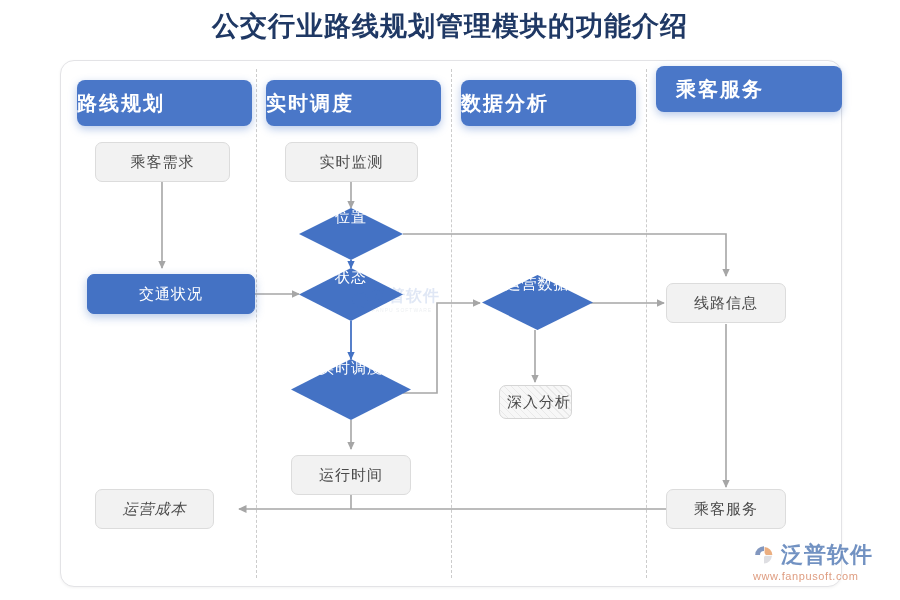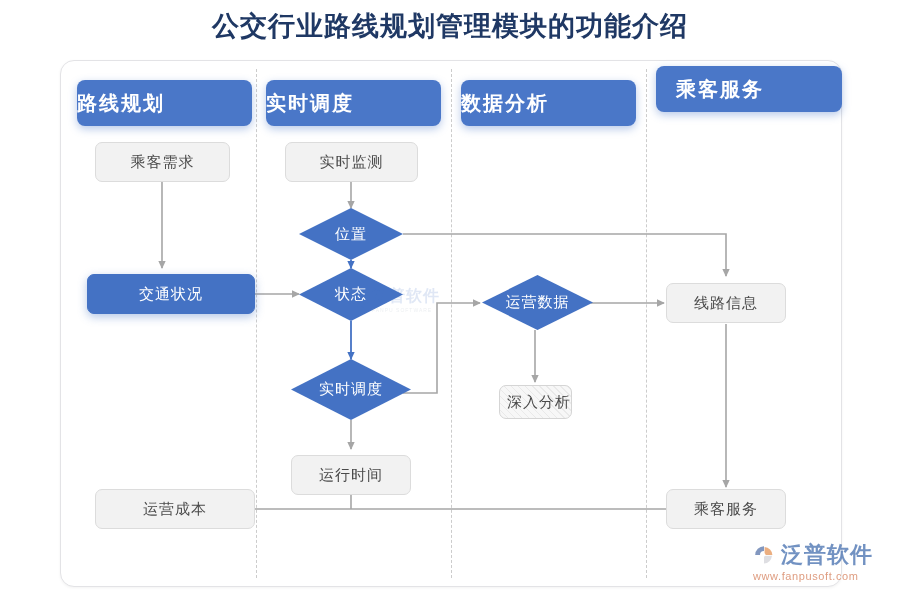--- a/index.html
+++ b/index.html
@@ -102,21 +102,21 @@
       transparent 1px,
       transparent 5px
     );
     justify-content: flex-end;
   }
 
   
   .diamond-wrap {
     position: absolute;
     display: flex;
-    align-items: center;
+    align-items: flex-start;
     justify-content: center;
   }
   .diamond-shape {
     position: absolute;
     left: 0; top: 0;
     width: 100%;
     height: 100%;
     background: #4472c4;
     clip-path: polygon(50% 0%, 100% 50%, 50% 100%, 0% 50%);
     filter: drop-shadow(0 3px 7px rgba(68,114,196,0.38));
@@ -264,21 +264,21 @@
     <path d="M351,420 L351,449" marker-end="url(#arrow-grey)"></path>
   </g>
 </svg>
 
 <div class="node grey" style="left:95px; top:142px; width:135px;">
   <span>乘客需求</span>
 </div>
 <div class="node blue" style="left:87px; top:274px; width:168px;">
   <span>交通状况</span>
 </div>
-<div class="node grey" style="left:95px; top:489px; width:160px;">
+<div class="node grey" style="left:95px; top:489px; width:119px;font-style:italic;">
   <span>运营成本</span>
 </div>
 
 <div class="node grey" style="left:285px; top:142px; width:133px;">
   <span>实时监测</span>
 </div>
 <div class="diamond-wrap" style="left:299px; top:208px; width:104px; height:52px;">
   <div class="diamond-shape"></div>
   <span class="diamond-label">位置</span>
 </div>

